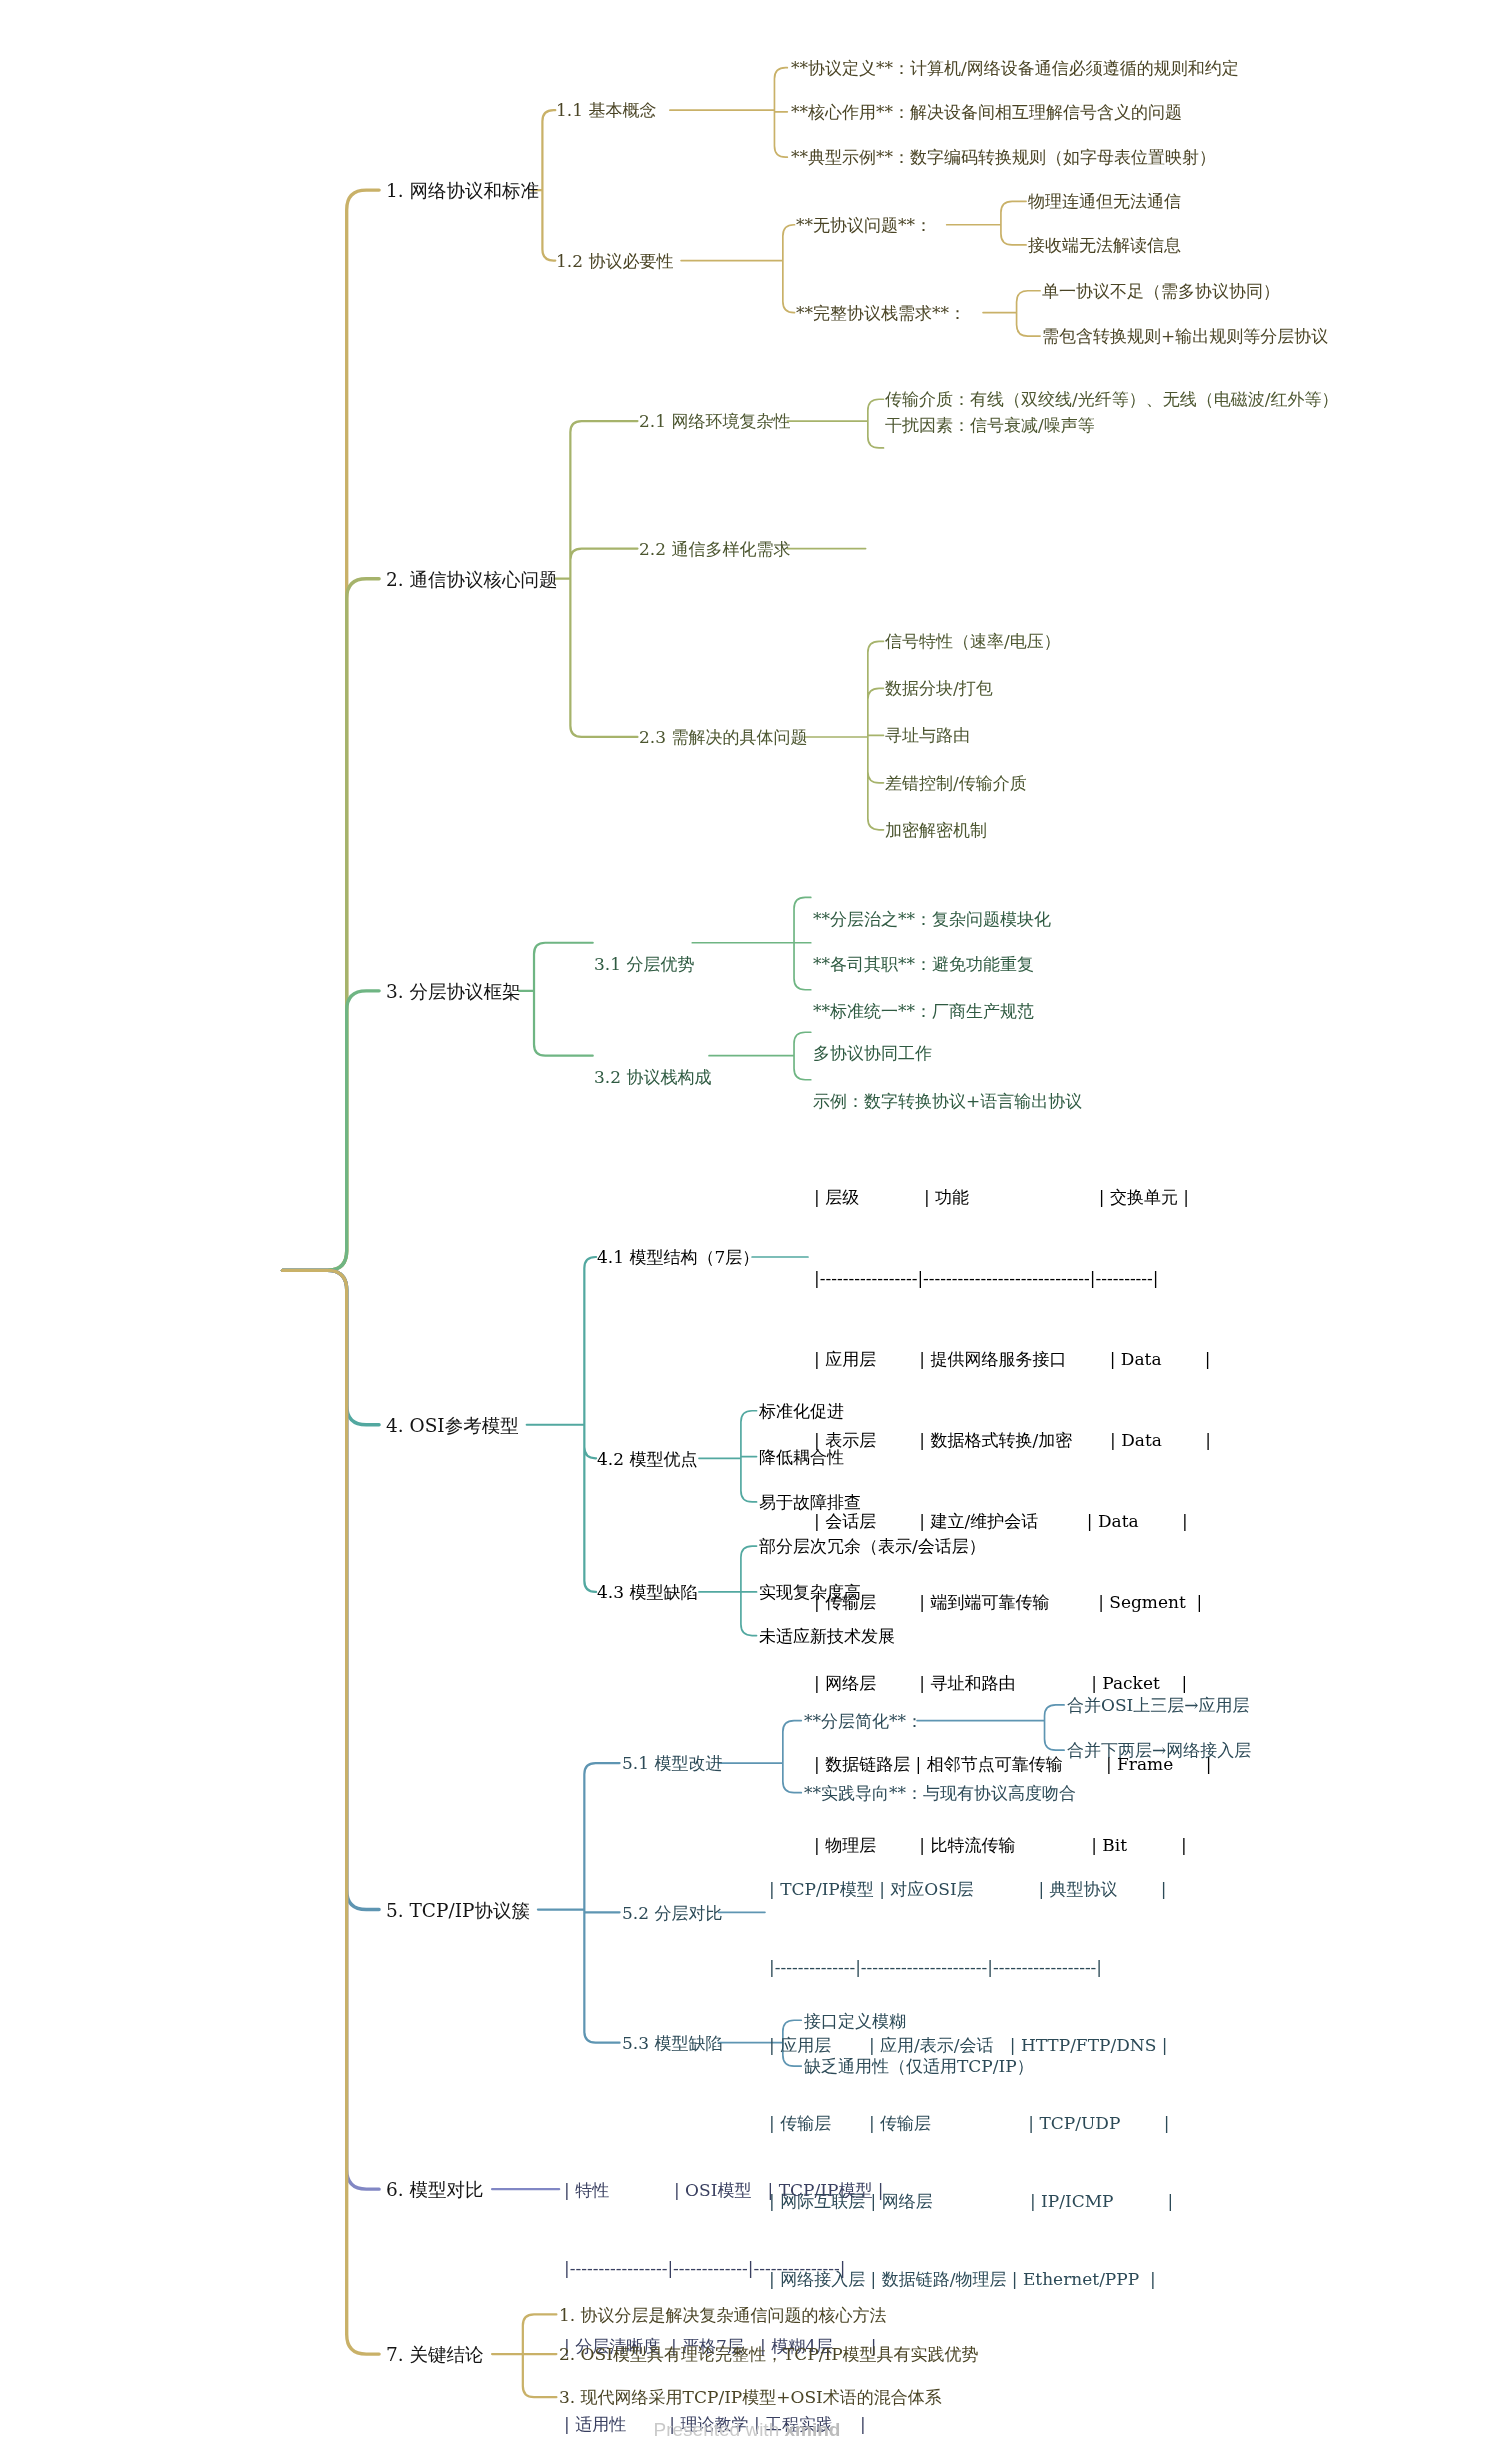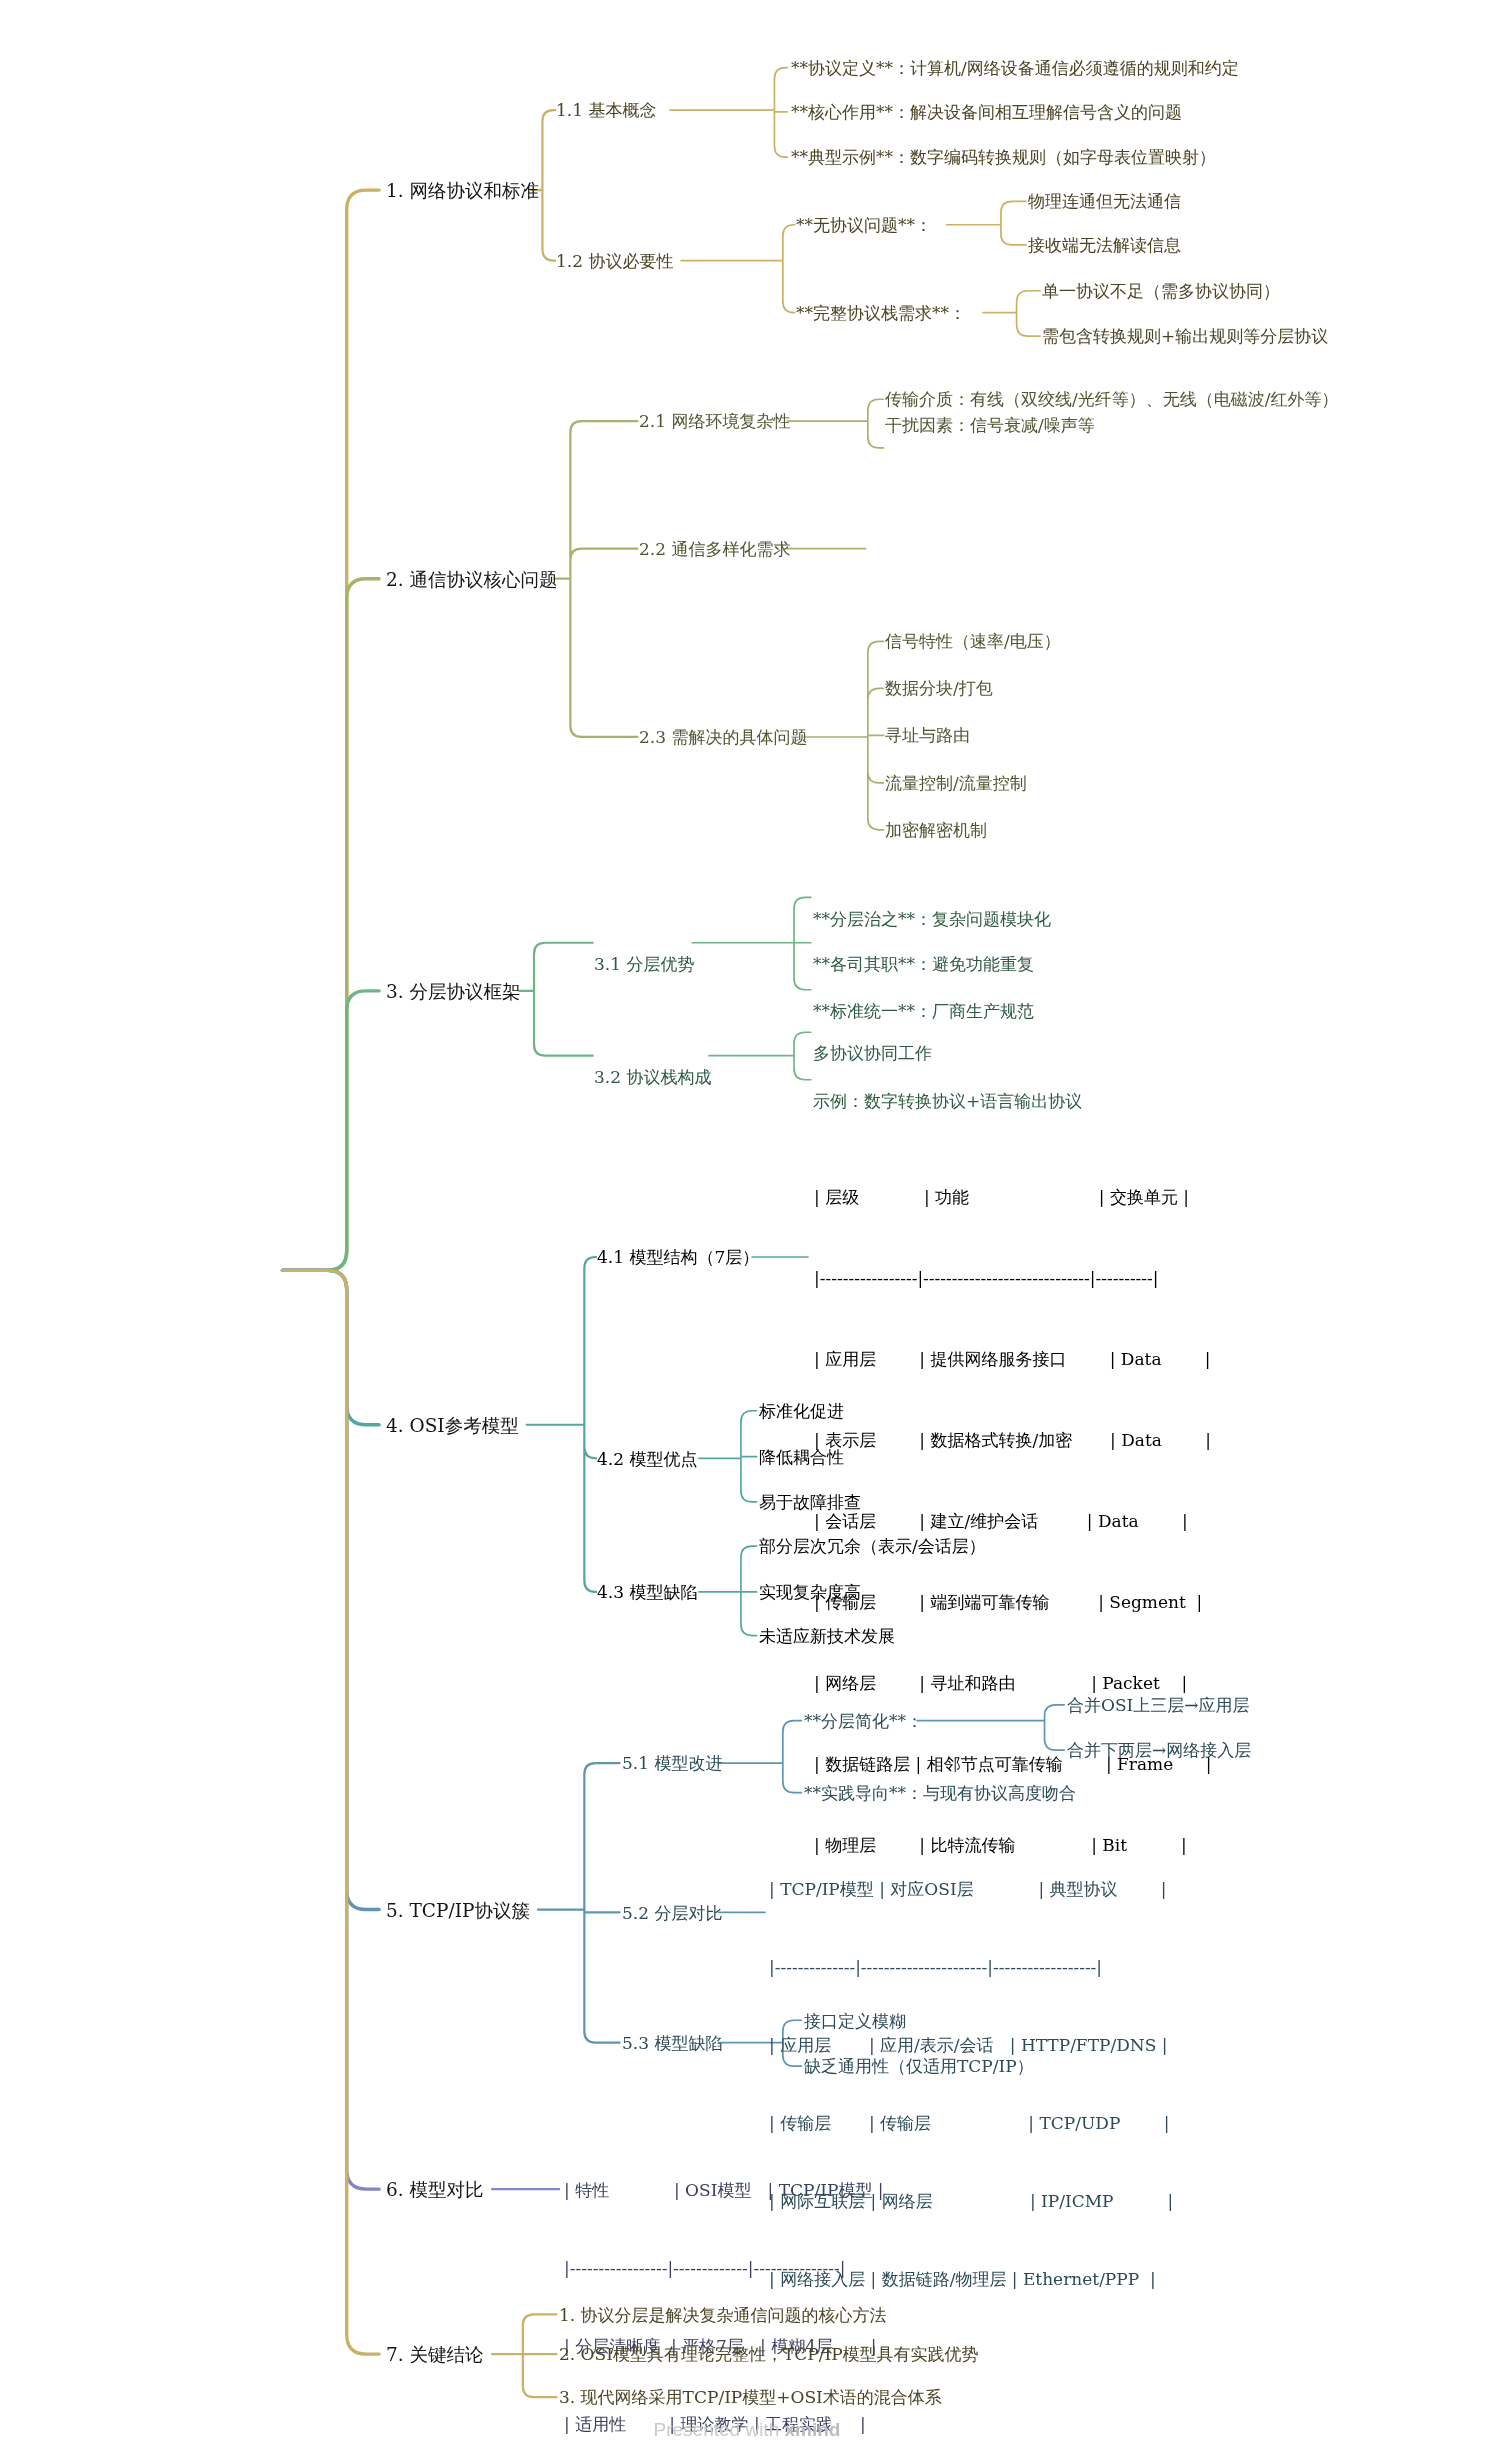--- a/index.html
+++ b/index.html
@@ -121,21 +121,21 @@
   <div class="node leaf c1" style="left:1042px;top:336px">需包含转换规则+输出规则等分层协议</div>
 
   <div class="node lv2 c2" style="left:639px;top:421px">2.1 网络环境复杂性</div>
   <div class="node leaf c2" style="left:885px;top:399px">传输介质：有线（双绞线/光纤等）、无线（电磁波/红外等）</div>
   <div class="node leaf c2" style="left:885px;top:425px">干扰因素：信号衰减/噪声等</div>
   <div class="node lv2 c2" style="left:639px;top:549px">2.2 通信多样化需求</div>
   <div class="node lv2 c2" style="left:639px;top:737px">2.3 需解决的具体问题</div>
   <div class="node leaf c2" style="left:885px;top:641px">信号特性（速率/电压）</div>
   <div class="node leaf c2" style="left:885px;top:688px">数据分块/打包</div>
   <div class="node leaf c2" style="left:885px;top:735px">寻址与路由</div>
-  <div class="node leaf c2" style="left:885px;top:783px">流量控制/流量控制</div>
+  <div class="node leaf c2" style="left:885px;top:783px">差错控制/传输介质</div>
   <div class="node leaf c2" style="left:885px;top:830px">加密解密机制</div>
 
   <div class="node lv2 c3" style="left:594px;top:943px">3.1 分层优势</div>
   <div class="node leaf c3" style="left:813px;top:898px">**分层治之**：复杂问题模块化</div>
   <div class="node leaf c3" style="left:813px;top:943px">**各司其职**：避免功能重复</div>
   <div class="node leaf c3" style="left:813px;top:990px">**标准统一**：厂商生产规范</div>
   <div class="node lv2 c3" style="left:594px;top:1056px">3.2 协议栈构成</div>
   <div class="node leaf c3" style="left:813px;top:1032px">多协议协同工作</div>
   <div class="node leaf c3" style="left:813px;top:1080px">示例：数字转换协议+语言输出协议</div>
 

